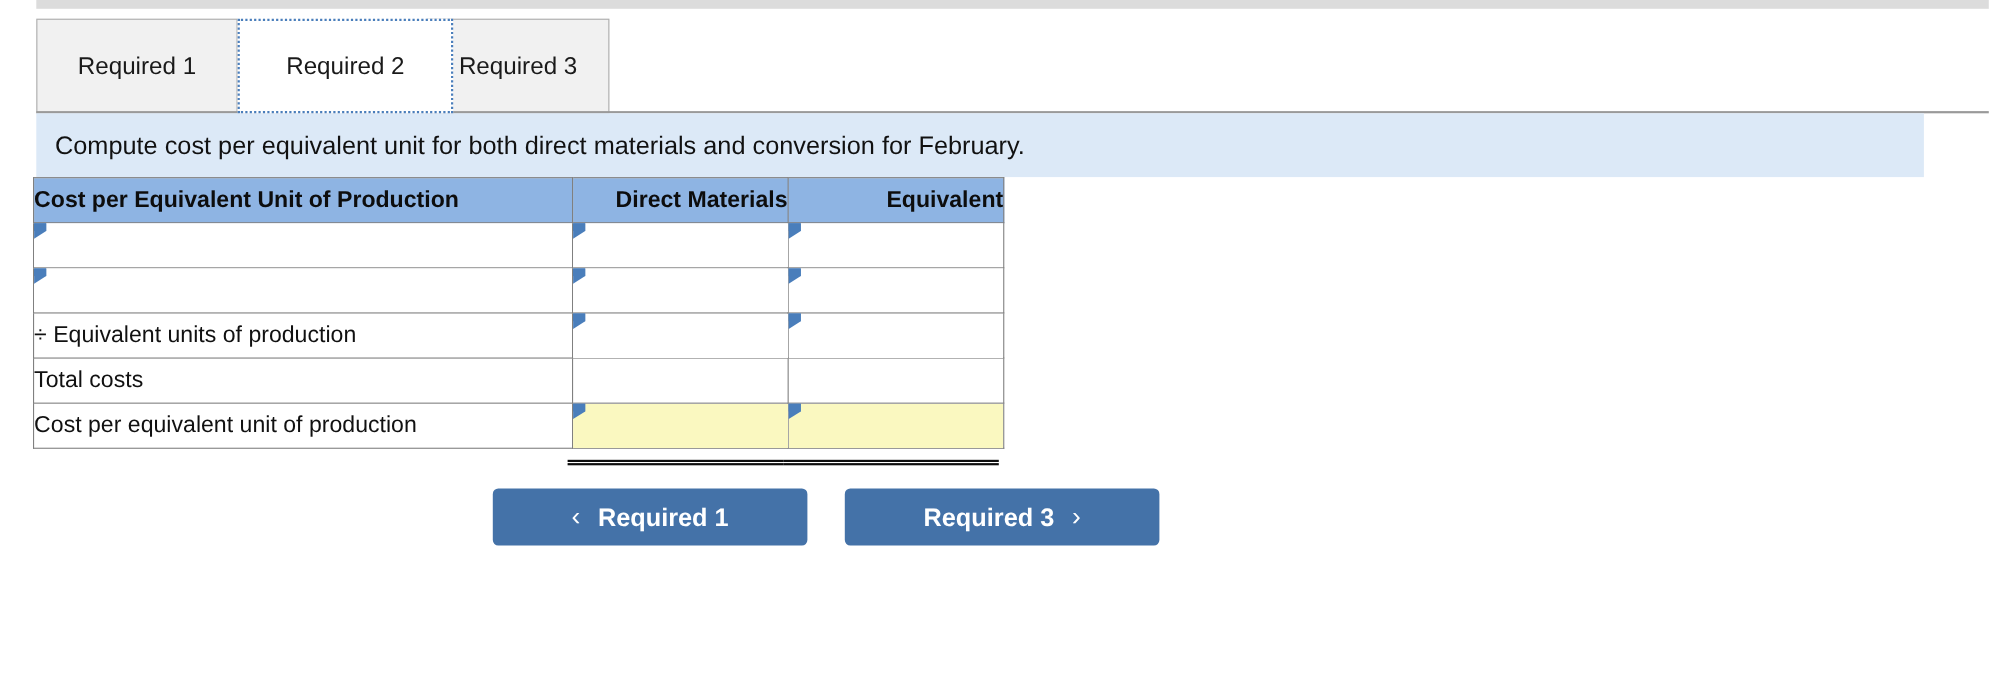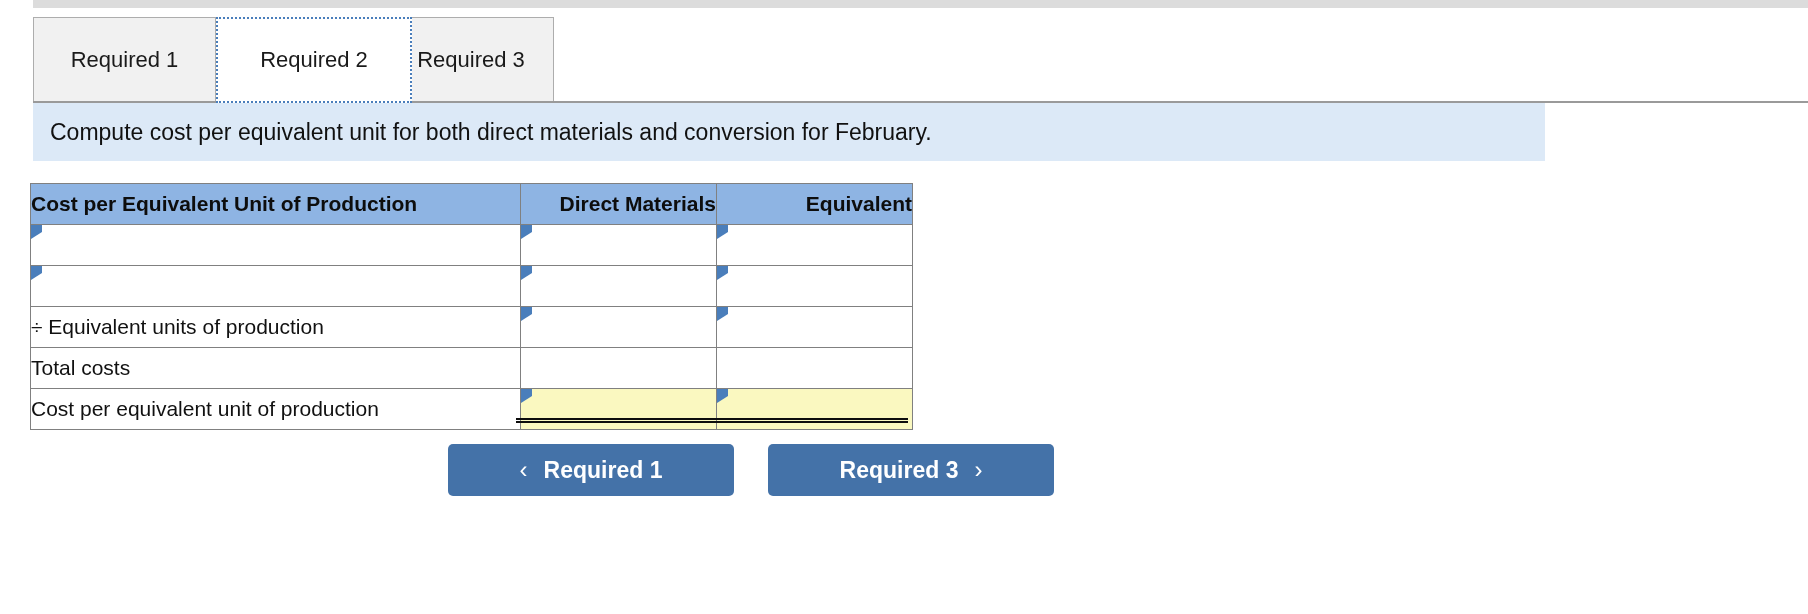--- a/index.html
+++ b/index.html
@@ -43,30 +43,30 @@
 
   #tabstrip-underline {
     position: absolute; left: 33px; top: 101px;
     width: 1775px; height: 2px;
     background: #9a9a9a;
   }
 
   
   #instruction-banner {
     position: absolute; left: 33px; top: 103px;
-    width: 1512px; height: 58px;
+    width: 1716px; height: 58px;
     background: #dce9f7;
     display: flex; align-items: center;
     padding-left: 17px;
     font-size: 23px; color: #111;
   }
 
   
   #worksheet {
-    position: absolute; left: 30px; top: 183px;
+    position: absolute; left: 30px; top: 161px;
     width: 882px;
     border-collapse: collapse;
     table-layout: fixed;
     padding-left: 16px;
   }
   #worksheet td, #worksheet th {
     padding: 0; margin: 0;
     border: 1px solid #808080;
     height: 41px;
     vertical-align: middle;

